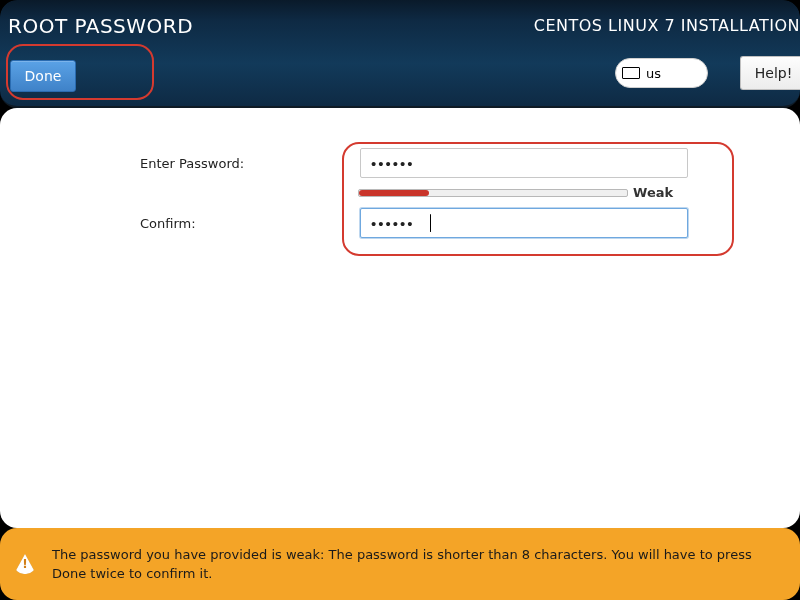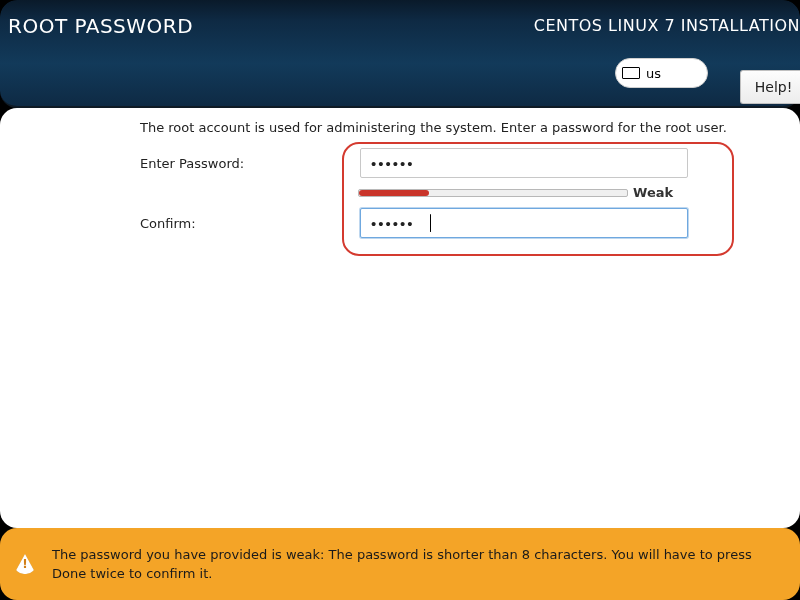--- a/index.html
+++ b/index.html
@@ -63,21 +63,20 @@
       position: absolute; right: 0; top: 56px;
       width: 60px; height: 34px;
       background: linear-gradient(180deg, #fdfdfd, #ececec);
       border: 1px solid #c0c0c0;
       border-right: none;
       border-radius: 3px 0 0 3px;
       color: #222; font-size: 14px;
       display: flex; align-items: center; justify-content: center;
       cursor: pointer;
       padding-left: 6px;
-      margin-top: 14px;
     }
     .content {
       position: absolute; left: 0; right: 0; top: 108px; bottom: 72px;
       background: #fff;
     }
     .intro {
       position: absolute; left: 140px; top: 12px;
       font-size: 13px; color: #222;
     }
     .form-box {
@@ -145,29 +144,31 @@
     .warn-text {
       font-size: 13px; line-height: 1.5; max-width: 720px;
     }
   </style>
 </head>
 <body>
 
 <div class="topbar">
   <div class="topbar-title">ROOT PASSWORD</div>
   <div class="subtitle">CENTOS LINUX 7 INSTALLATION</div>
+  <div class="done-wrap">
+    <div class="done-btn">Done</div>
+  </div>
   <div class="kb-layout">
     <span class="kb-icon"></span>
     <span>us</span>
   </div>
   <div class="help-btn">Help!</div>
 </div>
 
 <div class="content">
-  <div class="intro">The root account is used for administering the system.  Enter a password for the root user.</div>
 
   <div class="row-label pw">Enter Password:</div>
   <div class="row-label cf">Confirm:</div>
 
   <div class="form-box"></div>
 
   <input class="input pw" type="text" readonly="" value="••••••" style="">
   <div class="strength-row">
     <div class="meter">
       <div class="meter-fill" style="width: 26%; background: linear-gradient(rgb(201, 52, 42), rgb(201, 52, 42));"></div>

